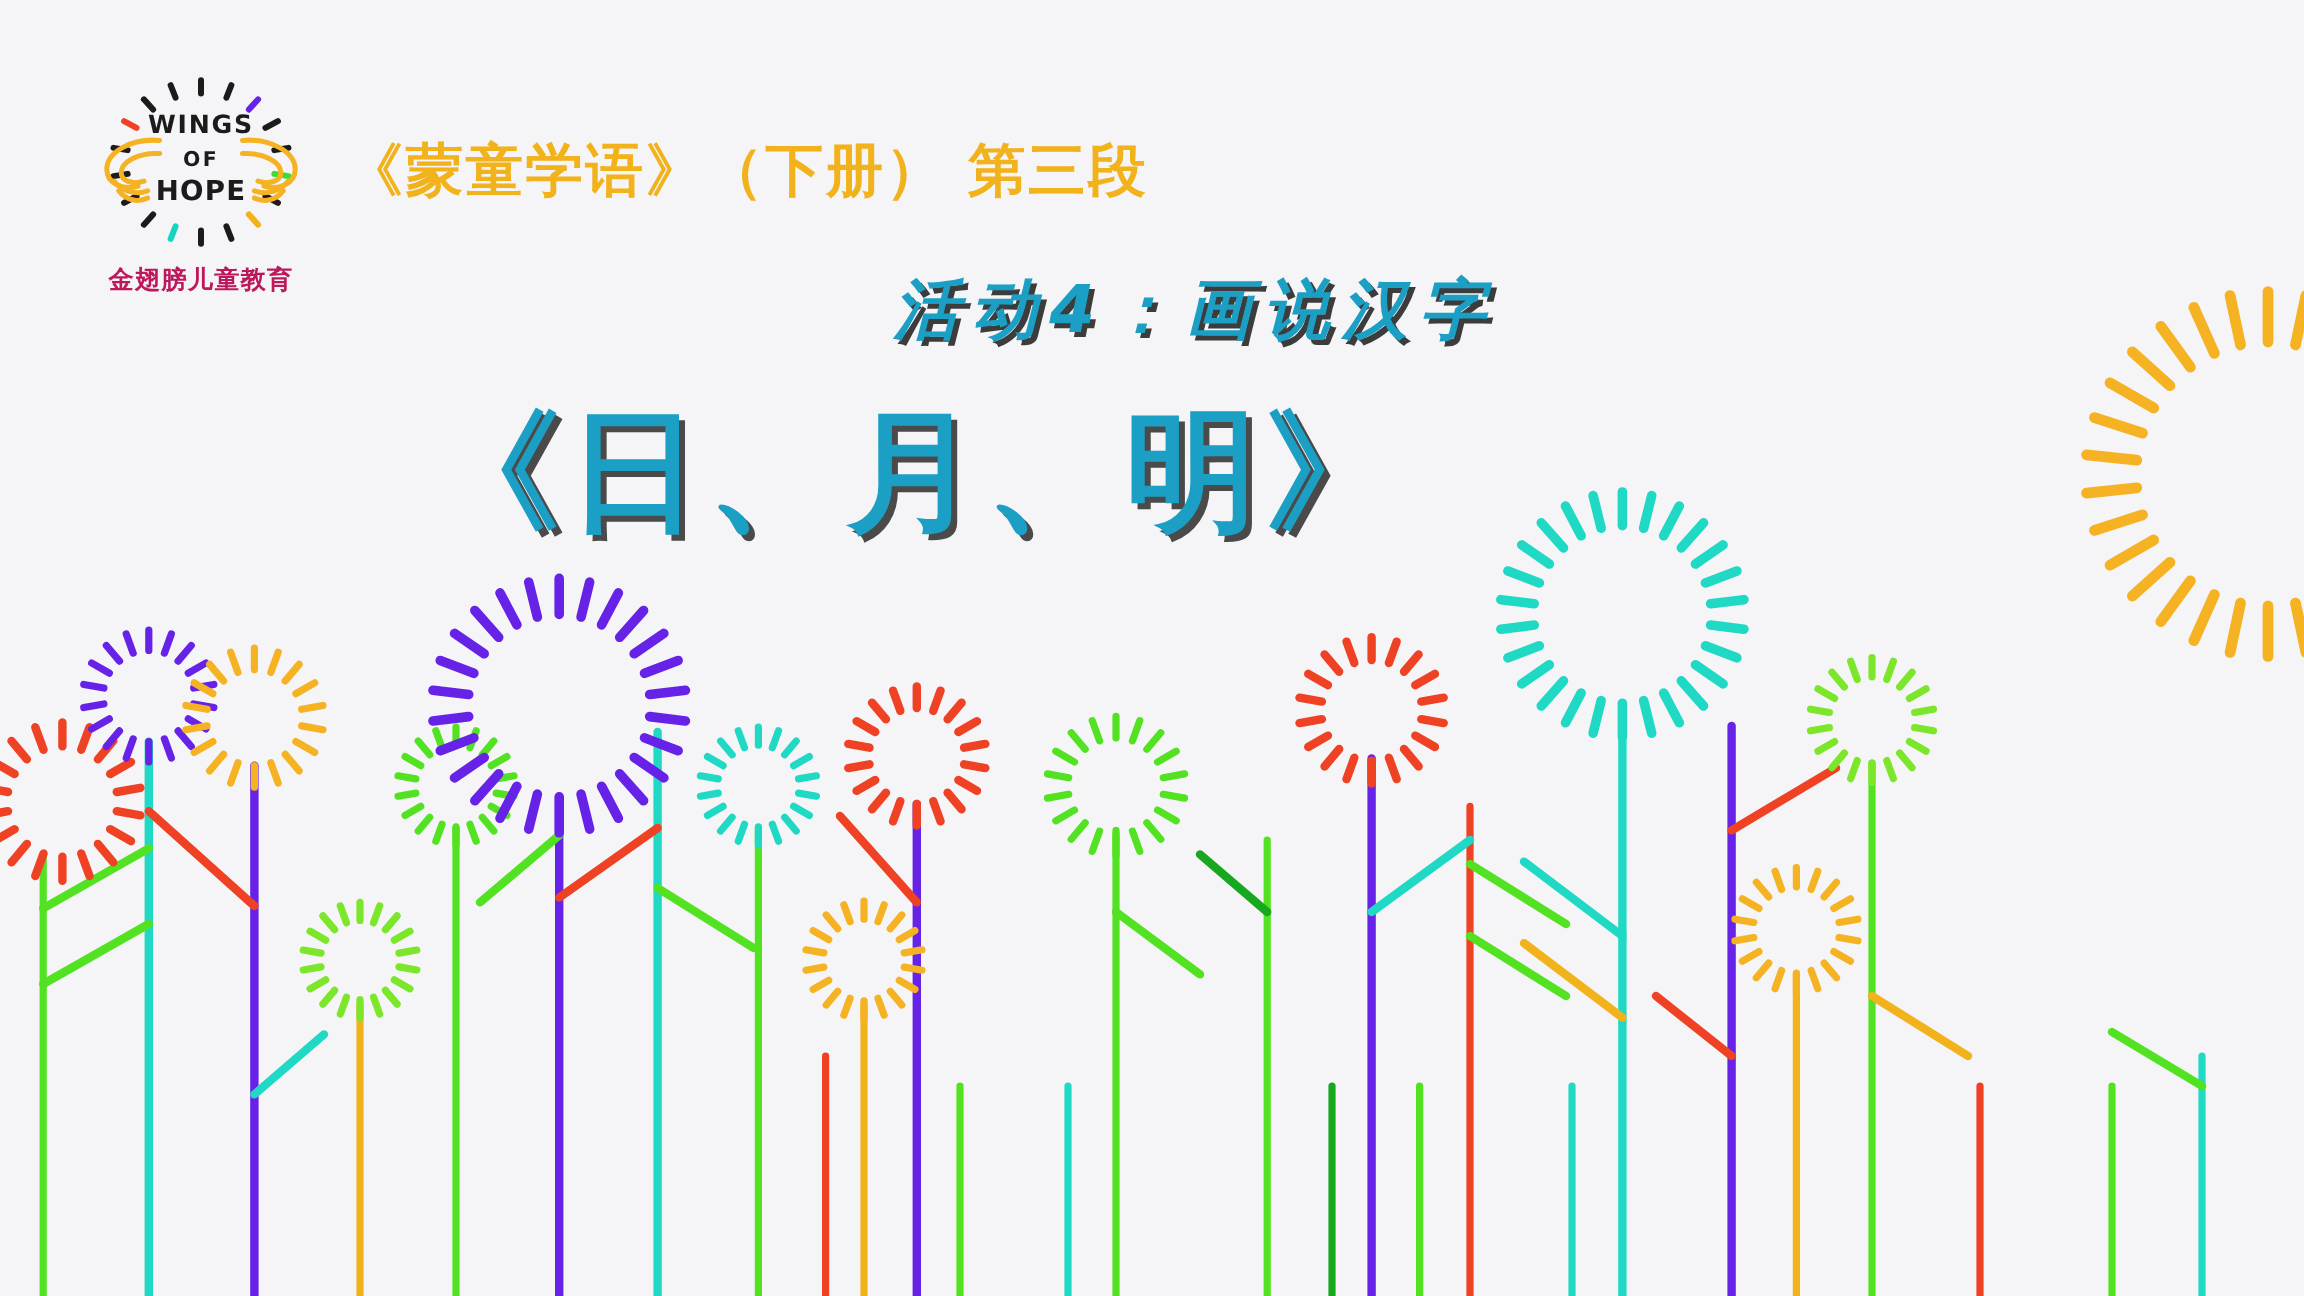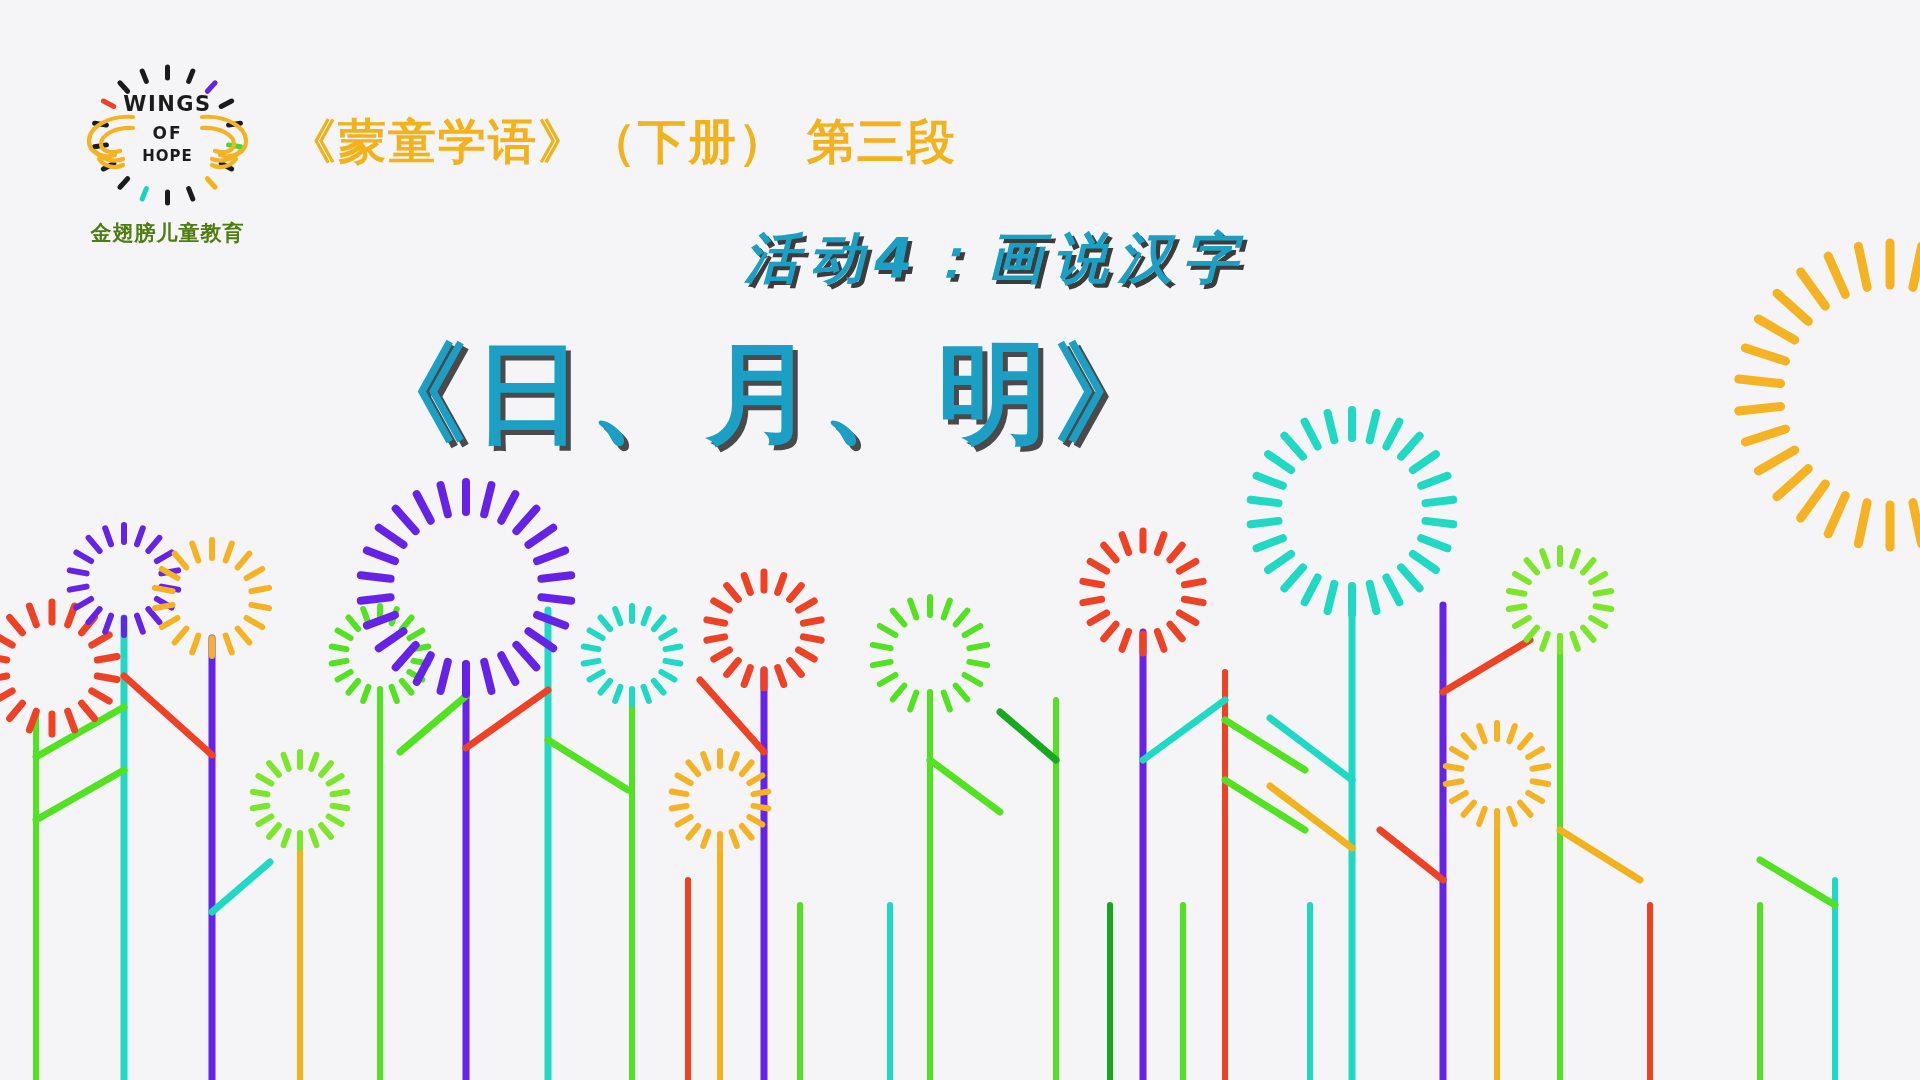--- a/index.html
+++ b/index.html
@@ -34,26 +34,26 @@
     position:absolute;
     left:0; width:185px;
     text-align:center;
     color:#1b1b1b;
     font-family:"DejaVu Sans", sans-serif;
     font-weight:bold;
     letter-spacing:1.5px;
   }
   #logo-wings { top:37px; font-size:21px; }
   #logo-of    { top:68px; font-size:17px; letter-spacing:2px; }
-  #logo-hope  { top:92px; font-size:15px; letter-spacing:1px; }
+  #logo-hope  { top:92px; font-size:23px; letter-spacing:1px; }
   #logo-sub {
     margin-top:4px;
     font-size:21px;
     font-weight:bold;
-    color:#4d7c0f;
+    color:#be185d;
     letter-spacing:1px;
     font-family:"DejaVu Sans", sans-serif;
     white-space:nowrap;
   }
   
   #course-line {
     position:absolute;
     left:288px; top:110px;
     font-size:48px;
     font-weight:bold;

